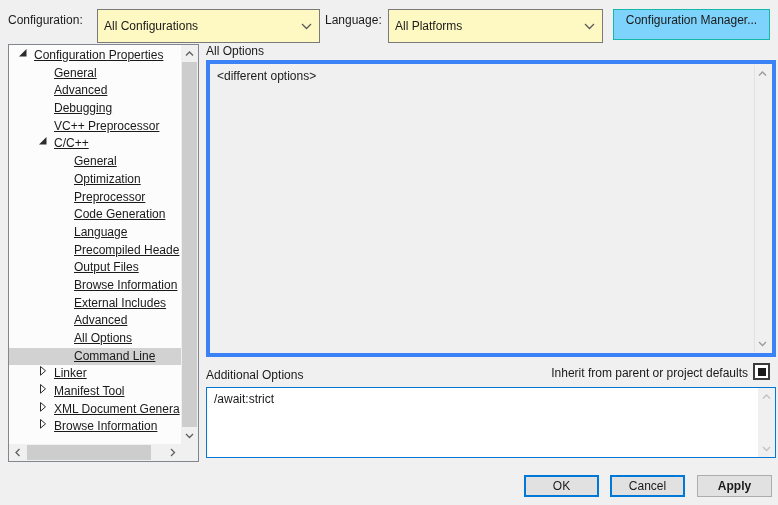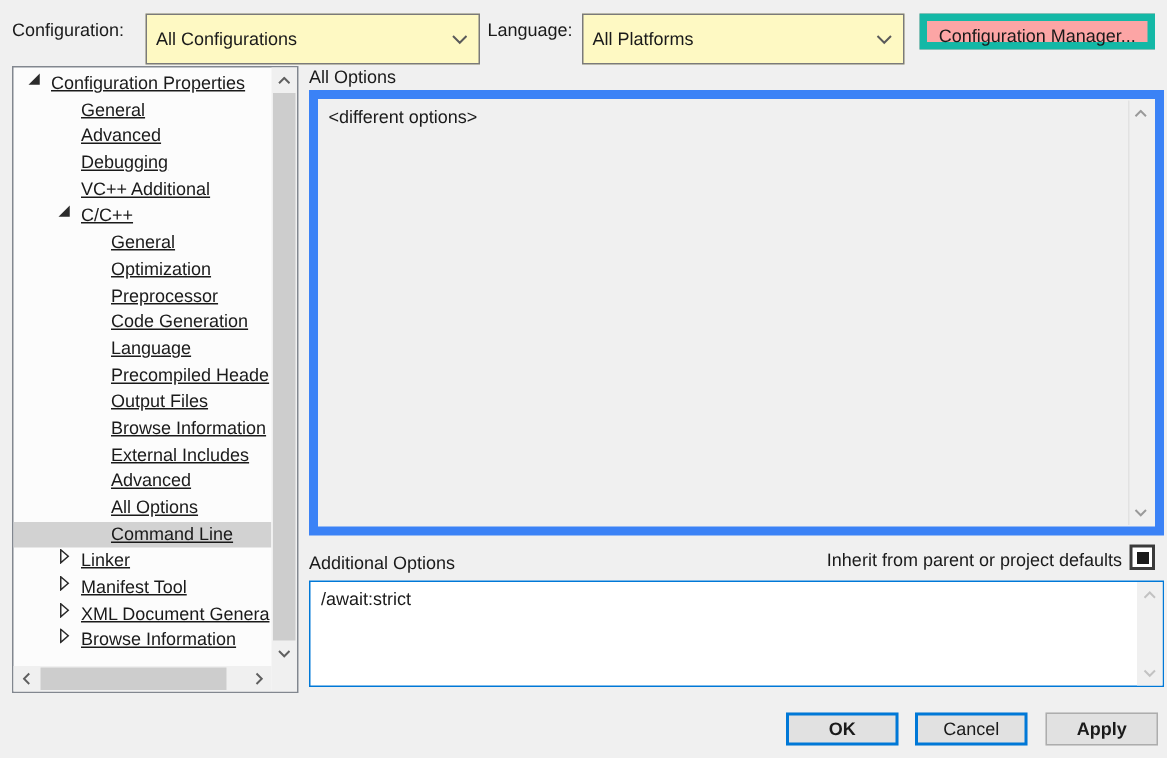--- a/index.html
+++ b/index.html
@@ -20,23 +20,23 @@
     background:#fef9c3;
     border:1px solid #7a7a7a;
     height:34px;
     display:flex; align-items:center;
     padding-left:6px;
     justify-content:space-between;
     text-align:right;
   }
   .combo .chev { margin-right:7px; display:flex; align-items:center; }
   .btn-flat {
-    background:#fca5a5;
-    border:5px solid #14b8a6;
-    height:24px;
+    background:#7dd3fc;
+    border:1px solid #14b8a6;
+    height:31px;
     text-align:center; line-height:21px;
     cursor:default;
   }
 
   
   .tree-panel {
     left:8px; top:44px; width:191px; height:418px;
     background:#fcfcfc;
     border:1px solid #82878f;
   }
@@ -69,21 +69,21 @@
     position:absolute; width:17px; height:17px;
     display:flex; align-items:center; justify-content:center;
   }
   .sb-thumb { position:absolute; background:#cdcdcd; }
   .corner { position:absolute; right:0; bottom:0; width:17px; height:17px; background:#f0f0f0; }
 
   
   .alloptions-box {
     left:206px; top:60px; width:570px; height:297px;
     background:#f0f0f0;
-    border:6px solid #3b82f6;
+    border:4px solid #3b82f6;
   }
   .alloptions-text { position:absolute; left:7px; top:5px; right:24px; }
   .box-sb-v { position:absolute; width:17px; right:1px; top:1px; bottom:1px; background:#f0f0f0; border-left:1px solid #e2e2e2; }
 
   .inherit-check {
     right:8px; top:363px; width:17px; height:17px;
     background:#ffffff;
     border:2px solid #3b3b3b;
     display:flex; align-items:center; justify-content:center;
   }
@@ -170,21 +170,21 @@
           
         </span>
         <span class="tree-label">Debugging</span>
       </div>
 
       <div class="tree-row lvl1">
         <span class="expander none">
           
           
         </span>
-        <span class="tree-label">VC++ Additional</span>
+        <span class="tree-label">VC++ Preprocessor</span>
       </div>
 
       <div class="tree-row lvl1">
         <span class="expander expanded">
           <svg class="g-expanded" width="10" height="10" viewBox="0 0 10 10">
             <polygon points="8.5,1 8.5,8.5 1,8.5" fill="#2b2b2b"></polygon>
           </svg>
 
         </span>
         <span class="tree-label">C/C++</span>
@@ -391,15 +391,15 @@
         </svg>
     </div>
     <div class="sb-btn" style="bottom:0; right:0;">
       <svg width="9" height="6" viewBox="0 0 9 6">
           <polyline points="1,1 4.5,4.5 8,1" fill="none" stroke="#c2c2c2" stroke-width="1.3"></polyline>
         </svg>
     </div>
   </div>
 </div>
 
-<div class="abs dlg-btn accent" style="left:524px;font-weight:bold;">OK</div>
+<div class="abs dlg-btn accent" style="left:524px;">OK</div>
 <div class="abs dlg-btn accent" style="left:610px;">Cancel</div>
 <div class="abs dlg-btn plain" style="left:697px; line-height:21px;">Apply</div>
 
 </body></html>

